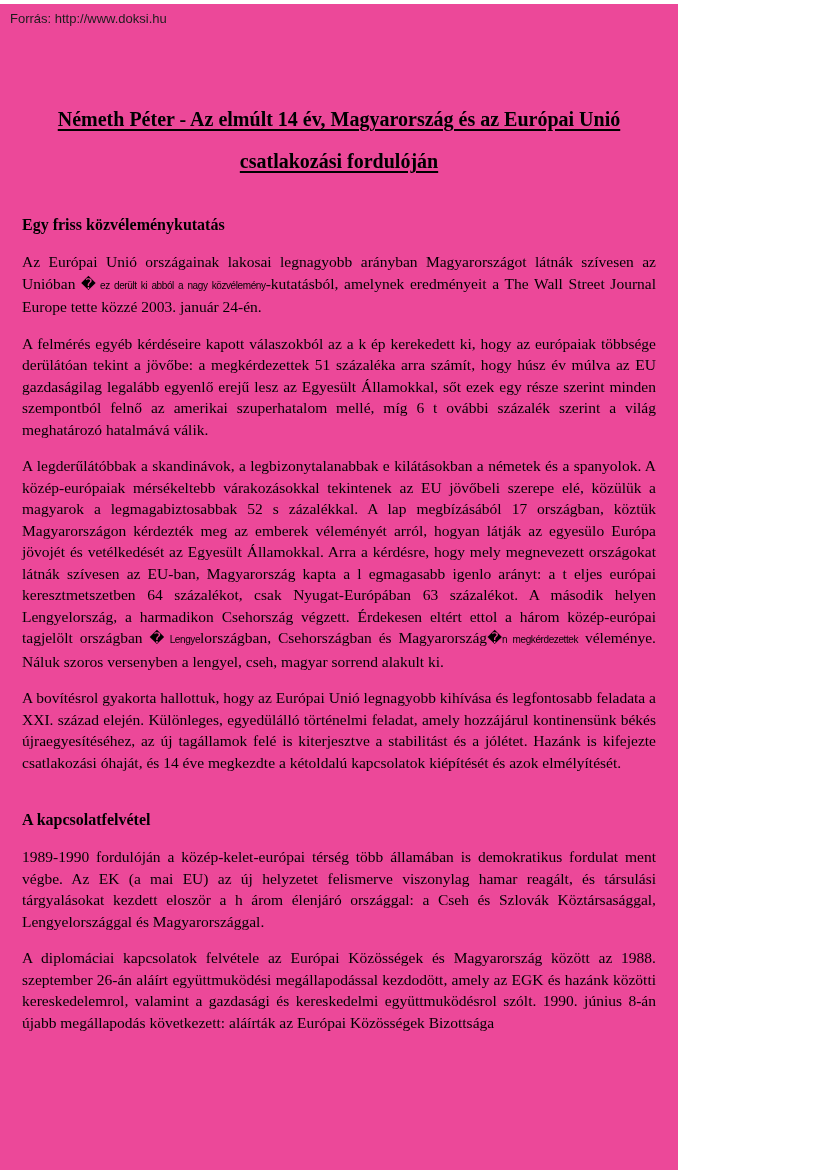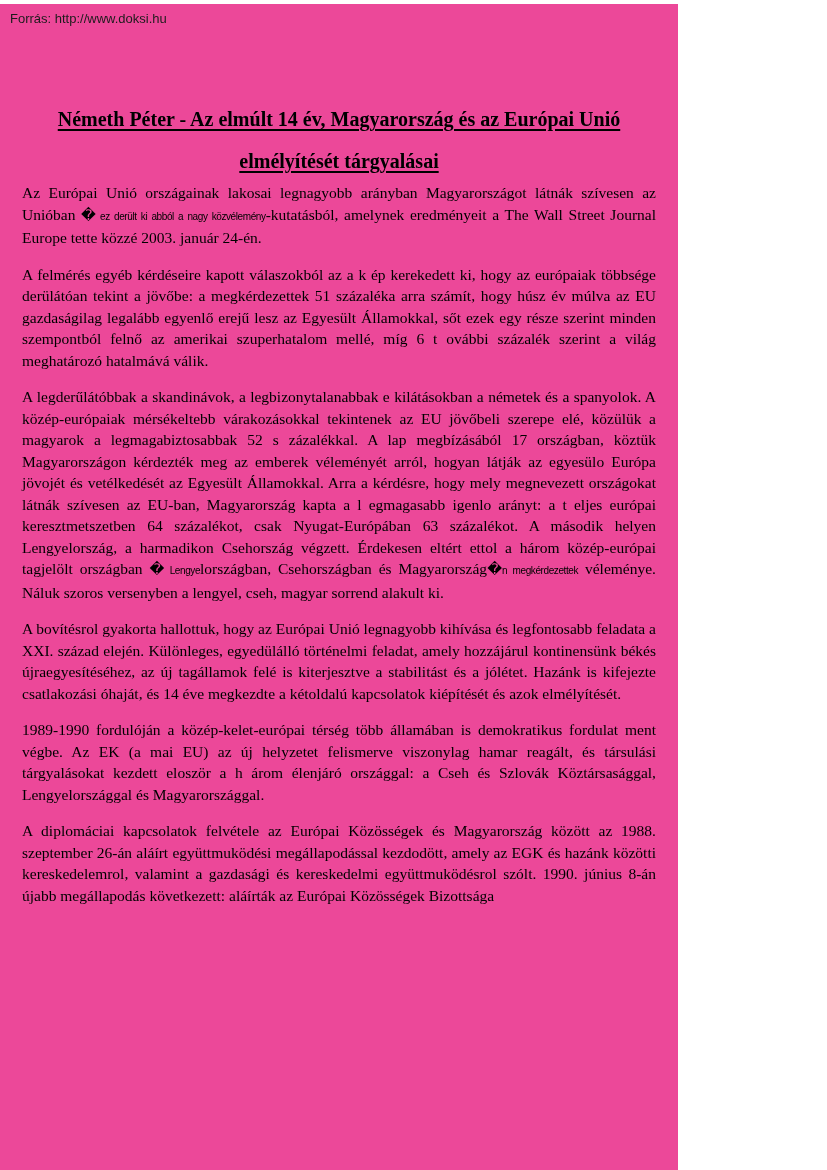--- a/index.html
+++ b/index.html
@@ -69,29 +69,31 @@
 </style>
 </head>
 <body>
 
 <div class="page">
   <div class="source-note">Forrás: http://www.doksi.hu</div>
 
   <div class="content">
     <h1 class="doc-title">
       <span class="title-line">Németh Péter - Az elmúlt 14 év, Magyarország és az Európai Unió</span><br>
-      <span class="title-line">elmélyítését tárgyalásai</span>
+      <span class="title-line">csatlakozási fordulóján</span>
     </h1>
 
     <main>
         <section class="section">
+          <h2 class="section-heading">Egy friss közvéleménykutatás</h2>
           <p class="body-paragraph"><span class="run-serif">Az Európai Unió országainak lakosai legnagyobb arányban Magyarországot látnák szívesen az Unióban </span><span class="run-repl">�</span><span class="run-sans"> ez derült ki abból a nagy közvélemény</span><span class="run-serif">-kutatásból, amelynek eredményeit a The Wall Street Journal Europe tette közzé 2003. január 24-én.</span></p>
           <p class="body-paragraph"><span class="run-serif">A felmérés egyéb kérdéseire kapott válaszokból az a k ép kerekedett ki, hogy az európaiak többsége derülátóan tekint a jövőbe: a megkérdezettek 51 százaléka arra számít, hogy húsz év múlva az EU gazdaságilag legalább egyenlő erejű lesz az Egyesült Államokkal, sőt ezek egy része szerint minden szempontból felnő az amerikai szuperhatalom mellé, míg 6 t ovábbi százalék szerint a világ meghatározó hatalmává válik.</span></p>
           <p class="body-paragraph"><span class="run-serif">A legderűlátóbbak a skandinávok, a legbizonytalanabbak e kilátásokban a németek és a spanyolok. A közép-európaiak mérsékeltebb várakozásokkal tekintenek az EU jövőbeli szerepe elé, közülük a magyarok a legmagabiztosabbak 52 s zázalékkal. A lap megbízásából 17 országban, köztük Magyarországon kérdezték meg az emberek véleményét arról, hogyan látják az egyesülo Európa jövojét és vetélkedését az Egyesült Államokkal. Arra a kérdésre, hogy mely megnevezett országokat látnák szívesen az EU-ban, Magyarország kapta a l egmagasabb igenlo arányt: a t eljes európai keresztmetszetben 64 százalékot, csak Nyugat-Európában 63 százalékot. A második helyen Lengyelország, a harmadikon Csehország végzett. Érdekesen eltért ettol a három közép-európai tagjelölt országban </span><span class="run-repl">�</span><span class="run-sans"> Lengye</span><span class="run-serif">lországban, Csehországban és Magyarország</span><span class="run-repl">�</span><span class="run-sans">n megkérdezettek</span><span class="run-serif"> véleménye. Náluk szoros versenyben a lengyel, cseh, magyar sorrend alakult ki.</span></p>
           <p class="body-paragraph"><span class="run-serif">A bovítésrol gyakorta hallottuk, hogy az Európai Unió legnagyobb kihívása és legfontosabb feladata a XXI. század elején. Különleges, egyedülálló történelmi feladat, amely hozzájárul kontinensünk békés újraegyesítéséhez, az új tagállamok felé is kiterjesztve a stabilitást és a jólétet. Hazánk is kifejezte csatlakozási óhaját, és 14 éve megkezdte a kétoldalú kapcsolatok kiépítését és azok elmélyítését.</span></p>
         </section>
         <section class="section">
+          <h2 class="section-heading">A kapcsolatfelvétel</h2>
           <p class="body-paragraph"><span class="run-serif">1989-1990 fordulóján a közép-kelet-európai térség több államában is demokratikus fordulat ment végbe. Az EK (a mai EU) az új helyzetet felismerve viszonylag hamar reagált, és társulási tárgyalásokat kezdett eloször a h árom élenjáró országgal: a Cseh és Szlovák Köztársasággal, Lengyelországgal és Magyarországgal.</span></p>
           <p class="body-paragraph"><span class="run-serif">A diplomáciai kapcsolatok felvétele az Európai Közösségek és Magyarország között az 1988. szeptember 26-án aláírt együttmuködési megállapodással kezdodött, amely az EGK és hazánk közötti kereskedelemrol, valamint a gazdasági és kereskedelmi együttmuködésrol szólt. 1990. június 8-án újabb megállapodás következett: aláírták az Európai Közösségek Bizottsága</span></p>
         </section>
       </main>
   </div>
 </div>
 
 </body></html>

